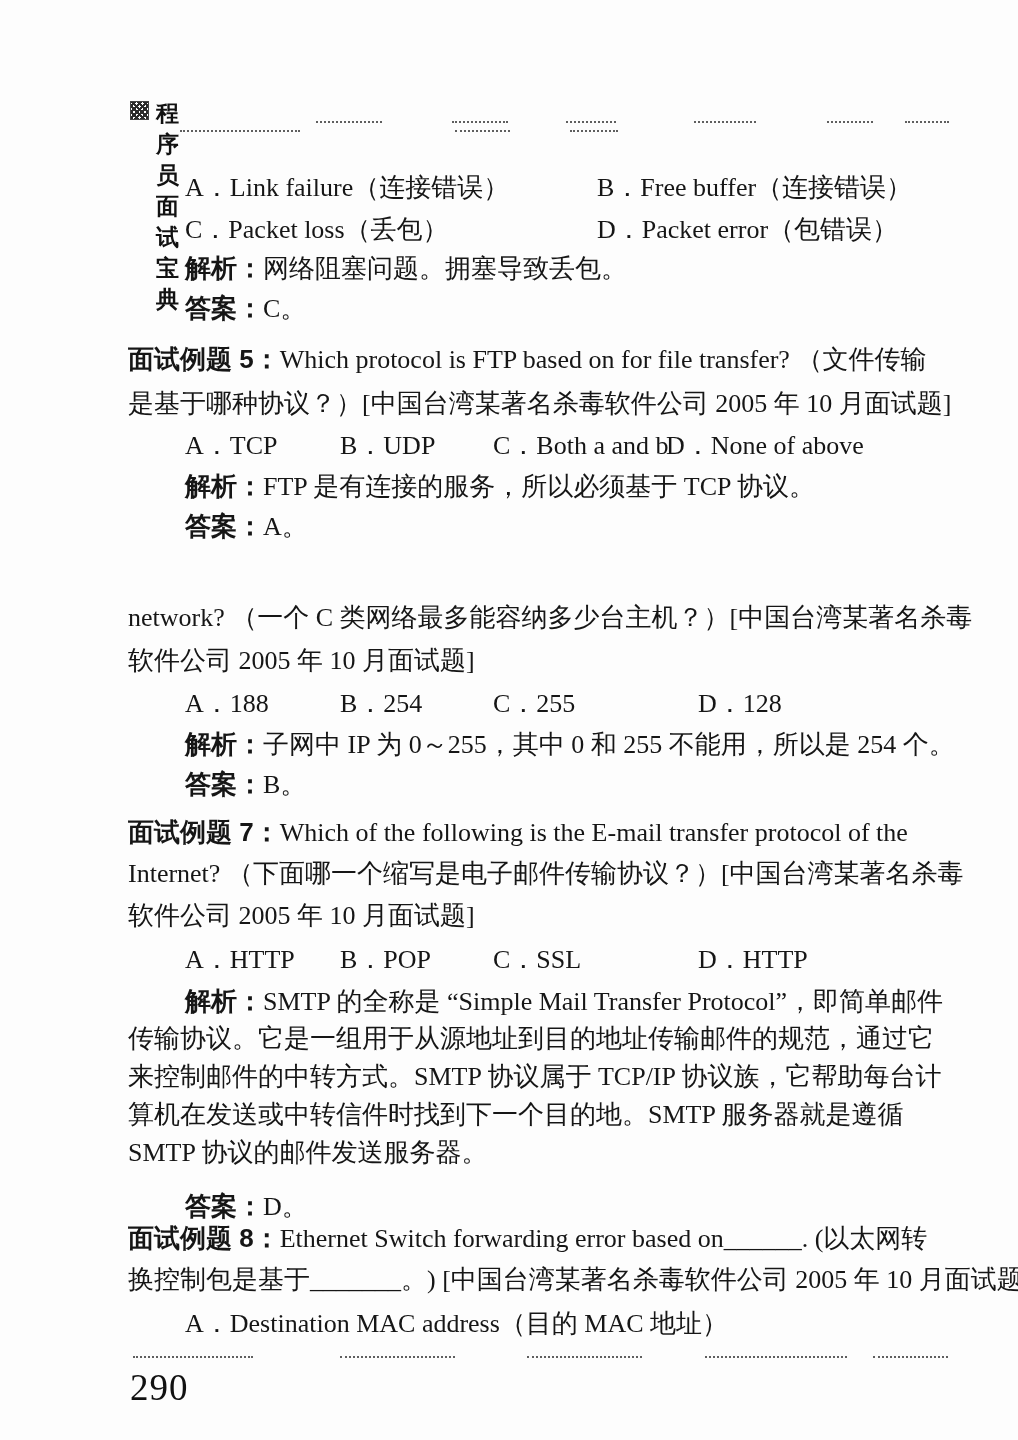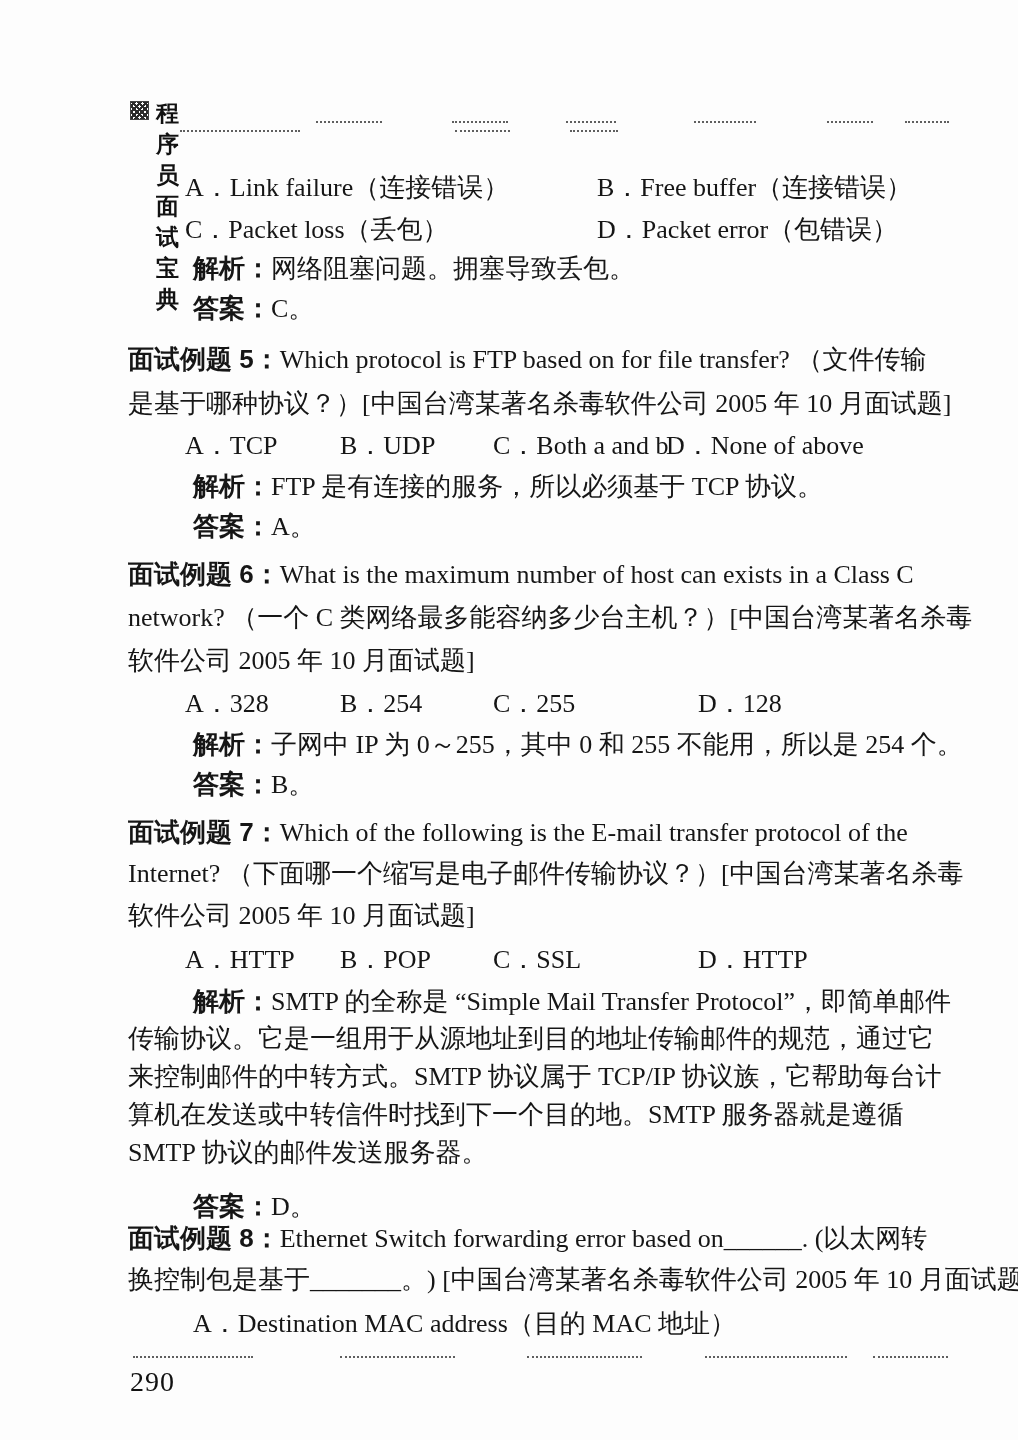--- a/index.html
+++ b/index.html
@@ -1,38 +1,38 @@
 <!DOCTYPE html>
 <html><head>
 <meta charset="utf-8">
 <style>
   html,body{margin:0;padding:0;background:#ffffff;}
   .page{
     position:relative;width:1018px;height:1440px;background:#fdfdfd;
     font-family:"Liberation Serif","DejaVu Serif",serif;color:#161616;overflow:hidden;
   }
   .ln{position:absolute;left:0;width:100%;font-size:26px;line-height:32px;white-space:nowrap;}
-  .ind{left:185px;width:auto;margin-left:8px;}
+  .ind{left:185px;width:auto;}
   .full{left:128px;width:auto;}
   .b{font-weight:bold;font-family:"Liberation Sans","DejaVu Sans",sans-serif;}
   .opt{position:absolute;top:0;}
   .hdr{position:absolute;top:98px;left:130px;height:26px;}
   .hicon{
     position:absolute;top:3px;left:0;width:19px;height:19px;
     background:
       repeating-linear-gradient(45deg,#2b2b2b 0 2px,transparent 2px 4px),
       repeating-linear-gradient(-45deg,#2b2b2b 0 2px,transparent 2px 4px);
     border:1px solid #444;box-sizing:border-box;
   }
   .htitle{
     position:absolute;left:26px;top:0;font-family:"Liberation Sans","DejaVu Sans",sans-serif;
     font-weight:bold;font-size:23px;letter-spacing:1px;color:#111;
   }
   .dots i{position:absolute;display:block;height:0;border-top:2px dotted #5f5f5f;}
-  .pgnum{position:absolute;left:130px;top:1366px;font-size:28px;letter-spacing:1px;color:#111;}
+  .pgnum{position:absolute;left:130px;top:1366px;font-size:37px;letter-spacing:1px;color:#111;}
 </style>
 </head>
 <body>
 
 <div class="page">
 
   <div class="hdr">
     <span class="hicon"></span>
     <span class="htitle">程序员面试宝典</span>
   </div>
@@ -74,27 +74,24 @@
     <span class="opt" style="left:493px">C．Both a and b</span>
     <span class="opt" style="left:666px">D．None of above</span>
   </div>
   <div class="ln ind" style="top:470px">
     <span class="b">解析：</span><span>FTP 是有连接的服务，所以必须基于 TCP 协议。</span>
   </div>
   <div class="ln ind" style="top:510px">
     <span class="b">答案：</span><span>A。</span>
   </div>
 
-  <div class="ln full" style="top:558px">
-    <span class="b">面试例题 6：</span><span>What is the maximum number of host can exists in a Class C</span>
-  </div>
   <div class="ln full" style="top:602px">network? （一个 C 类网络最多能容纳多少台主机？）[中国台湾某著名杀毒</div>
   <div class="ln full" style="top:645px">软件公司 2005 年 10 月面试题]</div>
   <div class="ln" style="top:688px">
-    <span class="opt" style="left:185px">A．328</span>
+    <span class="opt" style="left:185px">A．188</span>
     <span class="opt" style="left:340px">B．254</span>
     <span class="opt" style="left:493px">C．255</span>
     <span class="opt" style="left:698px">D．128</span>
   </div>
   <div class="ln ind" style="top:728px">
     <span class="b">解析：</span><span>子网中 IP 为 0～255，其中 0 和 255 不能用，所以是 254 个。</span>
   </div>
   <div class="ln ind" style="top:768px">
     <span class="b">答案：</span><span>B。</span>
   </div>

